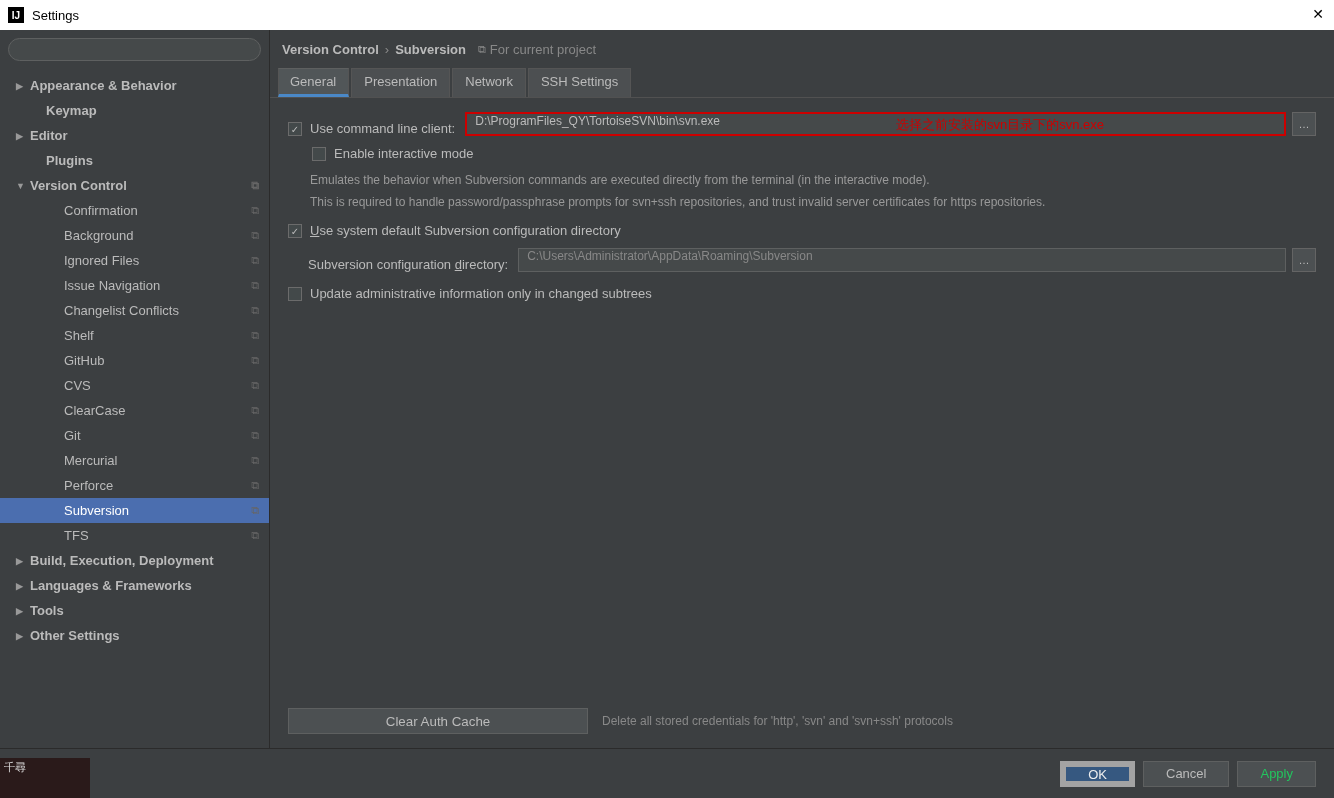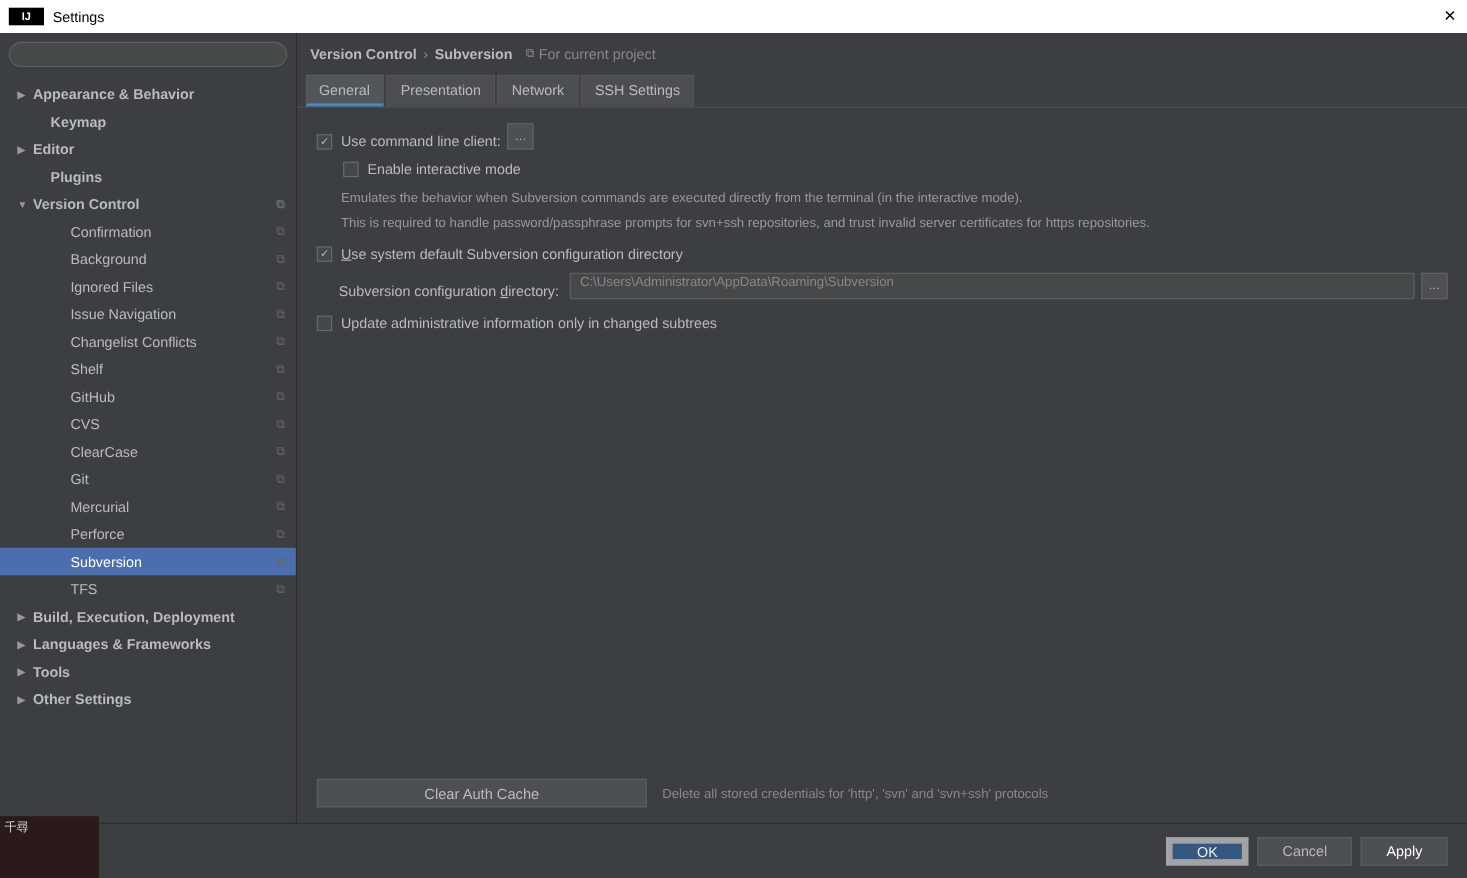--- a/index.html
+++ b/index.html
@@ -1,19 +1,19 @@
 <!DOCTYPE html>
 <html><head>
 <meta charset="utf-8">
 <style>
 * { margin: 0; padding: 0; box-sizing: border-box; font-family: "Segoe UI", Arial, sans-serif; }
 body { width: 1334px; height: 798px; background: #3c3f41; color: #bbbbbb; font-size: 13px; overflow: hidden; }
 
 .title-bar { height: 30px; background: #ffffff; display: flex; align-items: center; padding: 0 8px; color: #000; position: relative; }
-.title-bar .app-icon { width: 32px; height: 16px; background: #000; color: #fff; display: inline-flex; align-items: center; justify-content: center; font-size: 10px; font-weight: bold; margin-right: 8px; }
+.title-bar .app-icon { width: 16px; height: 16px; background: #000; color: #fff; display: inline-flex; align-items: center; justify-content: center; font-size: 10px; font-weight: bold; margin-right: 8px; }
 .title-bar .close-x { position: absolute; right: 10px; top: 6px; font-size: 14px; color: #000; }
 
 .main-area { display: flex; height: 718px; background: #3c3f41; }
 
 .sidebar { width: 270px; background: #3c3f41; border-right: 1px solid #2b2b2b; display: flex; flex-direction: column; }
 .search-wrap { padding: 8px; }
 .search-box { width: 100%; height: 23px; background: #45494a; border: 1px solid #5e6060; border-radius: 12px; padding: 0 8px 0 26px; color: #bbb; font-size: 12px; position: relative; }
 .search-wrap { position: relative; }
 .search-icon { position: absolute; left: 16px; top: 13px; width: 12px; height: 12px; color: #888; font-size: 12px; }
 
@@ -55,23 +55,23 @@
 .indent-row { margin-left: 24px; }
 
 .bottom-button-row { position: absolute; bottom: 14px; left: 18px; right: 4px; display: flex; align-items: center; }
 .clear-cache-btn { width: 300px; height: 26px; background: #4c5052; border: 1px solid #5e6060; color: #bbb; cursor: pointer; }
 .cache-desc { margin-left: 14px; color: #888; font-size: 12px; text-align: center; }
 
 .footer { height: 50px; background: #3c3f41; display: flex; align-items: center; justify-content: flex-end; padding: 0 18px; border-top: 1px solid #2b2b2b; }
 .footer-filler { flex: 1; display: flex; align-items: center; }
 .btn { height: 26px; padding: 0 22px; background: #4c5052; border: 1px solid #5e6060; color: #bbb; margin-left: 8px; cursor: pointer; font-size: 13px; }
 .btn.primary { background: #365880; border: 6px solid #a3a3a3; color: #eee; }
-.btn:disabled { color: #ffffff; }
-
-.avatar-corner { position: absolute; bottom: 0; left: 0; width: 90px; height: 56px; background: #2a1a1a; color: #ddd; font-size: 11px; display: flex; align-items: flex-start; padding: 2px 4px; }
+.btn:disabled { color: #22c55e; }
+
+.avatar-corner { position: absolute; bottom: 0; left: 0; width: 90px; height: 40px; background: #2a1a1a; color: #ddd; font-size: 11px; display: flex; align-items: flex-start; padding: 2px 4px; }
 </style>
 </head>
 <body>
 
 <div class="title-bar">
   <span class="app-icon">IJ</span>
   <span>Settings</span>
   <span class="close-x">✕</span>
 </div>
 
@@ -205,20 +205,24 @@
         <div class="tab first-active">General</div>
         <div class="tab">Presentation</div>
         <div class="tab">Network</div>
         <div class="tab">SSH Settings</div>
       </div>
 
     <div class="panel">
       <div class="form-row">
         <span class="checkbox checked"></span>
         <span class="label">Use command line client:</span>
+        <div class="path-input" style="position:relative">
+          <span>D:\ProgramFiles_QY\TortoiseSVN\bin\svn.exe</span>
+          <span class="annotation" style="right:180px; top:2px;">选择之前安装的svn目录下的svn.exe</span>
+        </div>
         <div class="browse-btn">…</div>
       </div>
 
       <div class="form-row indent-row">
         <span class="checkbox"></span>
         <span class="label">Enable interactive mode</span>
       </div>
       <div class="desc-text">Emulates the behavior when Subversion commands are executed directly from the terminal (in the interactive mode).</div>
       <div class="desc-text" style="margin-bottom:12px">This is required to handle password/passphrase prompts for svn+ssh repositories, and trust invalid server certificates for https repositories.</div>
 

